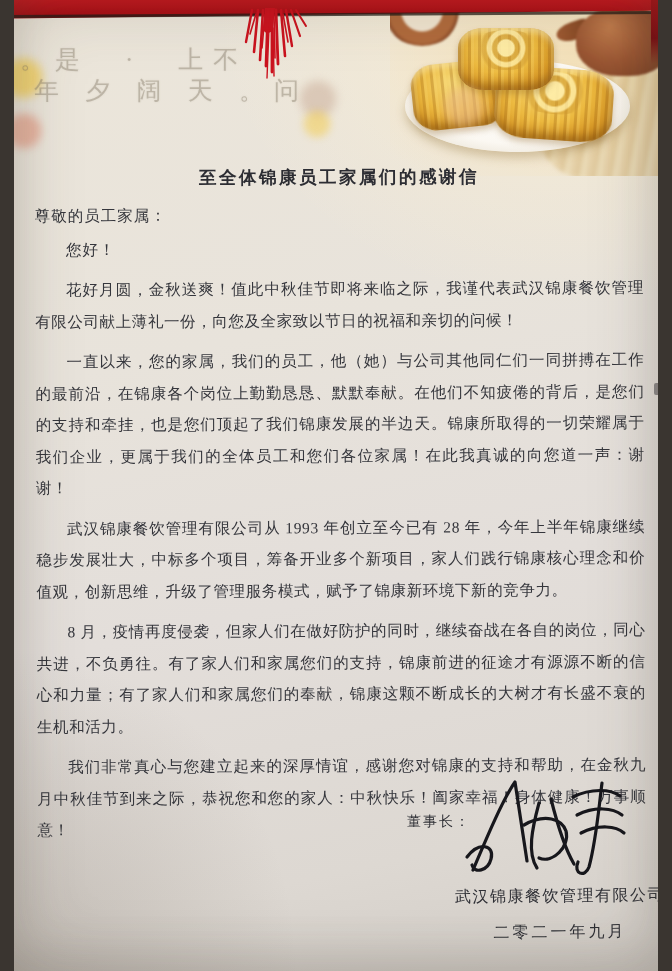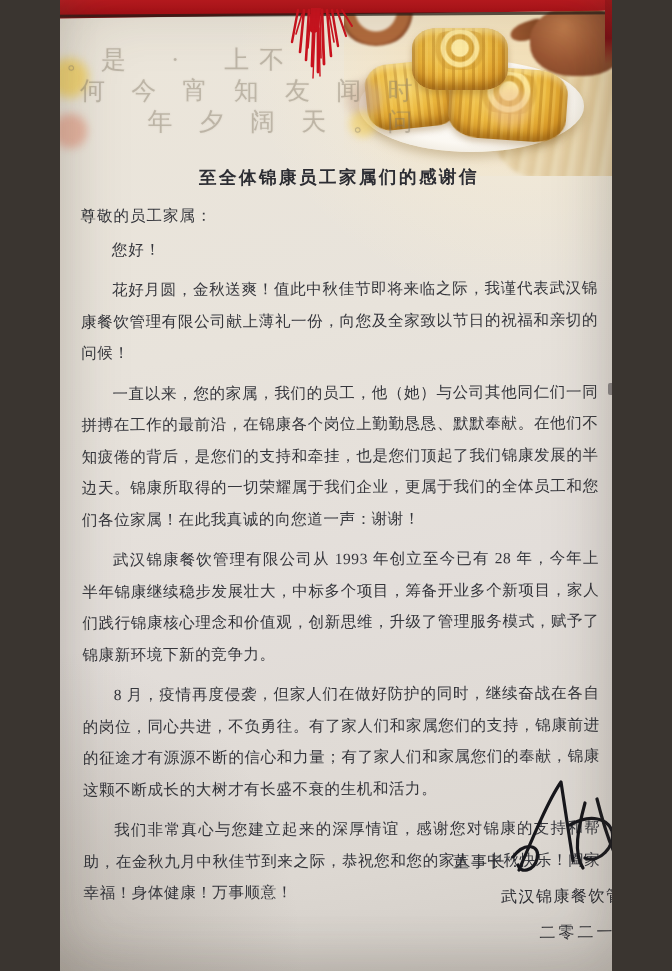--- a/index.html
+++ b/index.html
@@ -1,17 +1,17 @@
 <!DOCTYPE html>
 <html><head>
 <meta charset="utf-8">
 <style>
   html,body{margin:0;padding:0;background:#3a3530;}
   .page{
-    position:relative;width:552px;height:971px;margin:0 auto;overflow:hidden;
+    position:relative;width:644px;height:971px;margin:0 auto;overflow:hidden;
     background:
       radial-gradient(120% 70% at 85% 0%, rgba(250,238,210,.9) 0%, rgba(250,238,210,0) 45%),
       radial-gradient(80% 60% at 0% 100%, rgba(120,110,100,.28) 0%, rgba(120,110,100,0) 55%),
       linear-gradient(168deg,#ece6da 0%,#e8e3db 35%,#e3deda 60%,#ddd8d2 85%,#d3cec8 100%);
     font-family:"Liberation Serif","DejaVu Serif",serif;
   }
   .vignette{position:absolute;inset:0;pointer-events:none;
     box-shadow:inset 0 0 70px rgba(70,58,45,.22), inset 0 -18px 40px rgba(90,80,70,.12);}
   
   .photo-area{position:absolute;top:0;right:0;width:268px;height:176px;overflow:hidden;
@@ -73,21 +73,21 @@
   .f5{left:424px;top:84px;width:52px;height:46px;
     background:radial-gradient(circle,rgba(235,190,150,.5) 0 40%,rgba(235,190,150,0) 75%);}
   
   .letter{position:absolute;left:22px;right:13px;top:165px;color:#35363c;transform:rotate(-0.25deg);}
   .title{text-align:center;font-weight:bold;font-size:17.5px;letter-spacing:2.5px;color:#2c2d33;margin:0 0 16px 0;}
   .salutation{font-size:15.5px;margin:0 0 13px 0;letter-spacing:1px;}
   .greeting{font-size:15.5px;margin:0 0 13px 0;text-indent:2em;letter-spacing:1px;}
   .para{font-size:15.5px;line-height:31.5px;text-indent:2em;text-align:justify;
     letter-spacing:.6px;margin:0 0 9px 0;}
   
-  .sign-role{position:absolute;left:393px;top:852px;font-size:16px;letter-spacing:2px;color:#2f3036;}
+  .sign-role{position:absolute;left:393px;top:813px;font-size:14px;letter-spacing:2px;color:#2f3036;}
   .signature{position:absolute;left:447px;top:775px;}
   .company{position:absolute;left:420px;top:886px;width:252px;text-align:center;
     font-size:16px;letter-spacing:1.5px;color:#2f3036;transform:rotate(-0.6deg);}
   .date{position:absolute;left:420px;top:922px;width:252px;text-align:center;
     font-size:16px;letter-spacing:3px;color:#2f3036;transform:rotate(-0.6deg);}
   .edge-mark{position:absolute;right:0px;top:383px;width:4px;height:12px;background:rgba(70,65,70,.55);
     border-radius:2px 0 0 2px;}
 </style>
 </head>
 <body>
@@ -113,21 +113,20 @@
   </div>
 
   <div class="flower f1"></div>
   <div class="flower f2"></div>
   <div class="flower f3"></div>
   <div class="flower f4"></div>
   <div class="flower f5"></div>
 
   <div class="watermark">
     <div>。是　·　上不</div>
-    <div>何 今 宵 知 友 闻 时</div>
     <div>年 夕 阔 天 。问</div>
   </div>
 
   <div class="band"></div>
   <div class="band-shadow"></div>
   <div class="band-right"></div>
 
   <svg class="tassel" width="80" height="78" viewBox="0 0 80 78">
     <g stroke="#cb121e" fill="none" stroke-linecap="round">
       <path d="M38 0 L36 20" stroke-width="10"></path>

